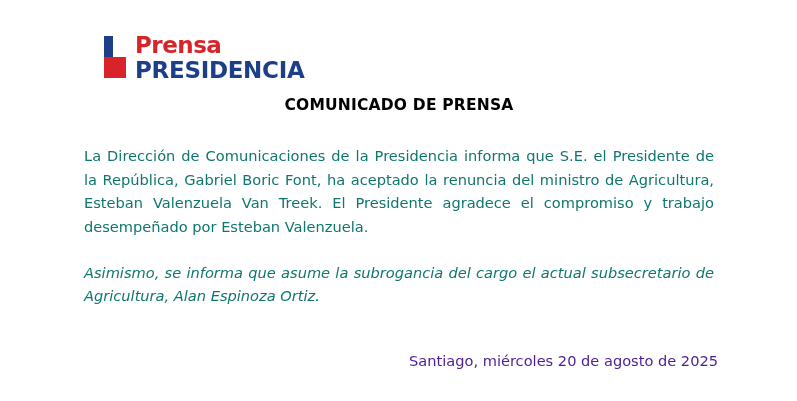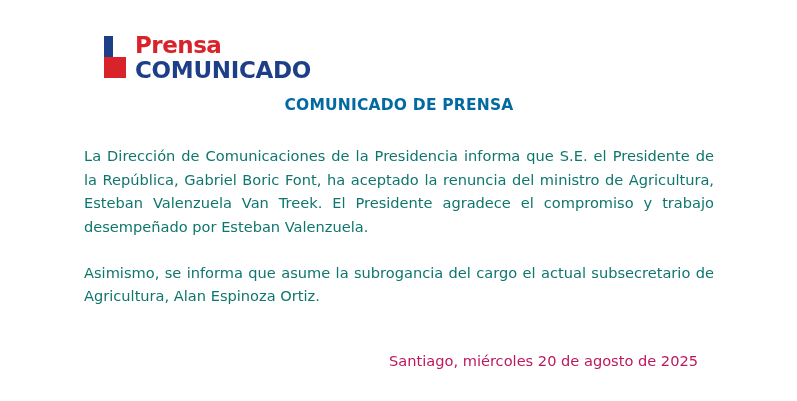--- a/index.html
+++ b/index.html
@@ -83,59 +83,60 @@
     position: absolute;
     left: 84px;
     top: 96px;
     width: 630px;
   }
   .doc-title {
     text-align: center;
     font-weight: bold;
     font-size: 15.5px;
     letter-spacing: 0.2px;
-    color: #0369a1;
+    color: #000000;
     margin: 0 0 30px 0;
   }
   .paragraph {
     text-align: justify;
     font-size: 14.6px;
     line-height: 1.62;
     color: #0f766e;
     margin: 0 0 22px 0;
   }
   .paragraph:last-of-type {
     margin-bottom: 8px;
+    font-style: italic;
   }
   .signature {
     position: absolute;
-    left: 68px;
+    left: 88px;
     top: 352px;
     width: 630px;
     text-align: right;
     font-size: 14.6px;
-    color: #be185d;
+    color: #4c1d95;
   }
 </style>
 </head>
 <body>
 
 <div class="page">
 
   <div class="logo-block">
     <div class="flag-mark">
       <div class="flag-top">
         <div class="flag-blue"></div>
         <div class="flag-white"></div>
       </div>
       <div class="flag-bottom"></div>
     </div>
     <div class="logo-text">
       <span class="logo-prensa">Prensa</span>
-      <span class="logo-presidencia">COMUNICADO</span>
+      <span class="logo-presidencia">PRESIDENCIA</span>
     </div>
   </div>
 
   <div class="doc">
     <h1 class="doc-title">COMUNICADO DE PRENSA</h1>
     <p class="paragraph">La Dirección de Comunicaciones de la Presidencia informa que S.E. el Presidente de la República, Gabriel Boric Font, ha aceptado la renuncia del ministro de Agricultura, Esteban Valenzuela Van Treek. El Presidente agradece el compromiso y trabajo desempeñado por Esteban Valenzuela.</p>
     <p class="paragraph">Asimismo, se informa que asume la subrogancia del cargo el actual subsecretario de Agricultura, Alan Espinoza Ortiz.</p>
   </div>
 
   <div class="signature">Santiago, miércoles 20 de agosto de 2025</div>

